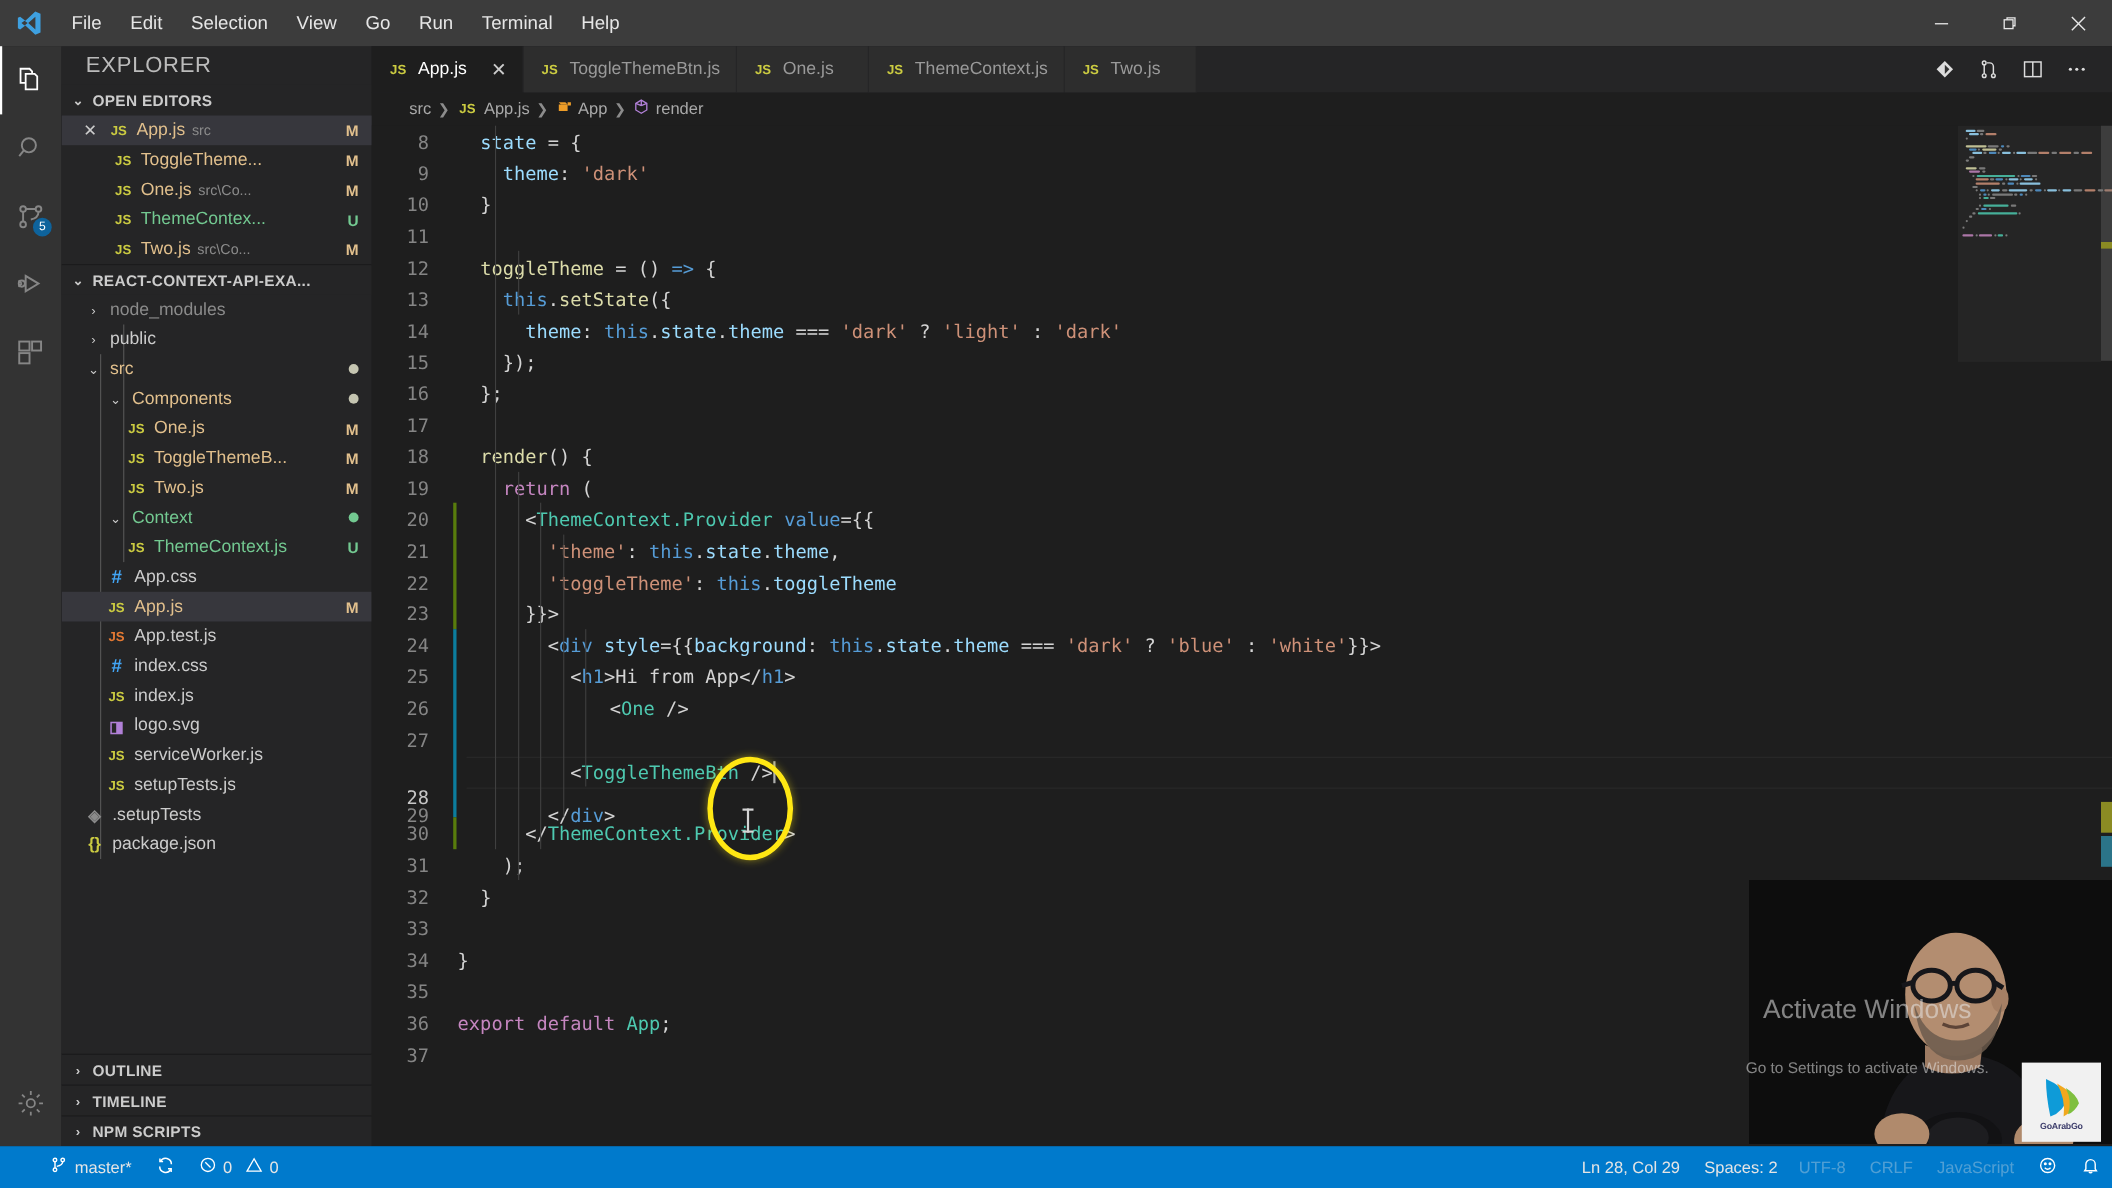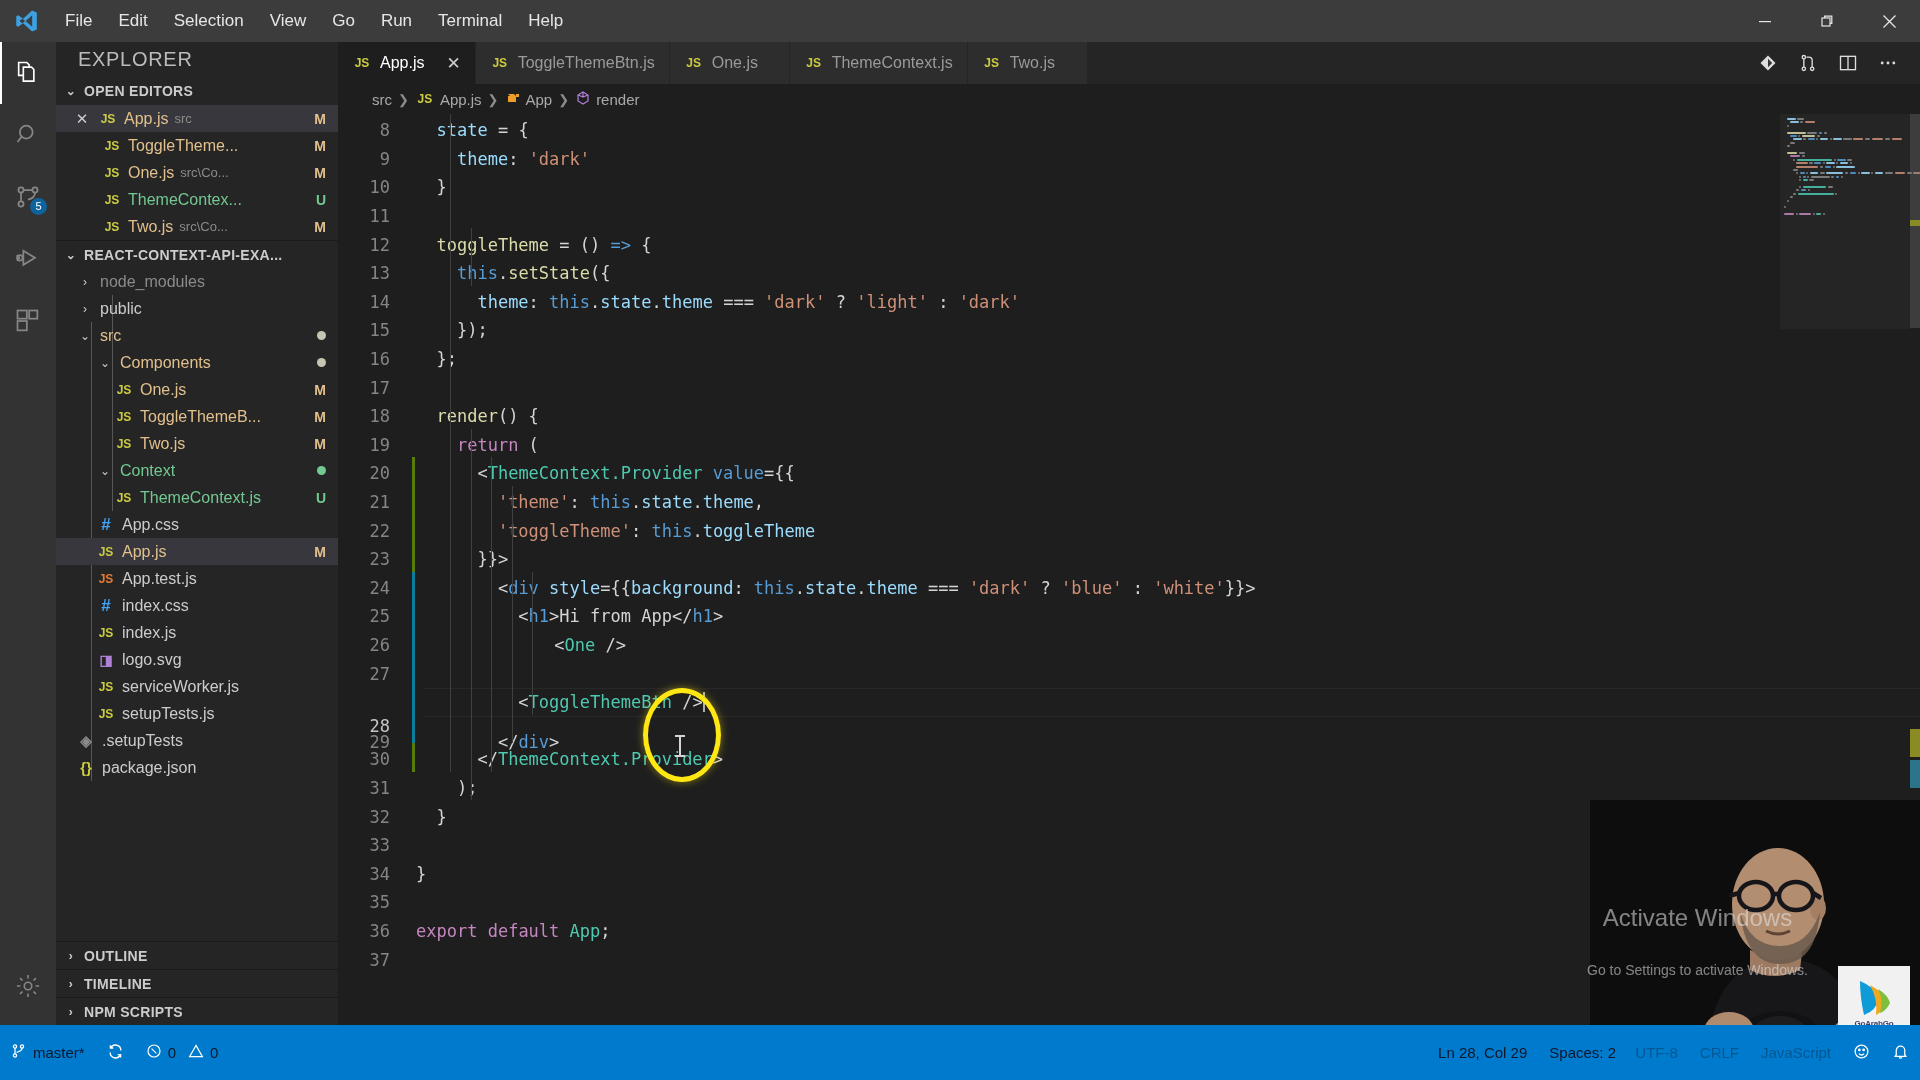--- a/index.html
+++ b/index.html
@@ -193,22 +193,22 @@
   .wm-1 { font-size: 24px; line-height: 28px; }
   .wm-2 { font-size: 14px; line-height: 20px; margin-top: 28px; }
   .logo-box {
     position: absolute; right: 10px; bottom: 42px; width: 72px; height: 72px;
     background: #f1f1f1; display:flex; flex-direction:column; align-items:center; justify-content:center;
   }
   .logo-text { font-size: 8px; font-weight:bold; color:#3d3d6b; letter-spacing:-.2px; margin-top:2px;}
 
   
   .statusbar {
-    height: 55px; background: #007acc; color: #0f172a; display: flex; align-items: center;
-    font-size: 15px; flex: none; position: relative; z-index: 5;
+    height: 38px; background: #007acc; color: #e5e5e5; display: flex; align-items: center;
+    font-size: 15px; flex: none; position: relative; z-index: 5; padding-left: 35px;
   }
   .sb-item { display: flex; align-items: center; gap: 6px; padding: 0 11px; height: 38px; white-space: nowrap; }
   .sb-right { margin-left: auto; display: flex; align-items: center; }
   .sb-clip { max-width: 86px; overflow: hidden; }
   .sb-fade { opacity: .35; }
 </style>
 </head>
 <body>
 
 <div class="app">

